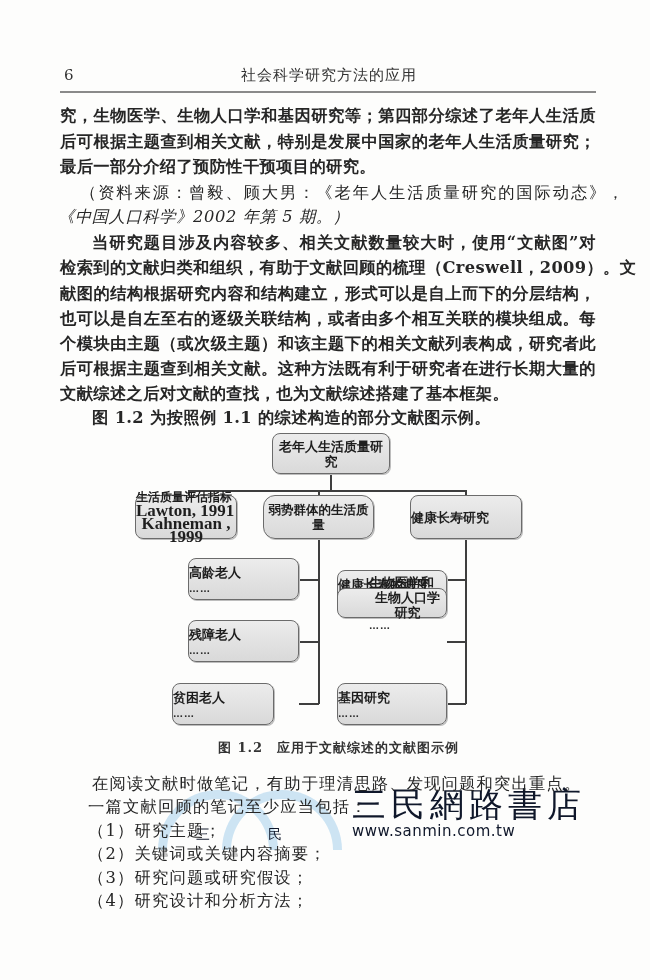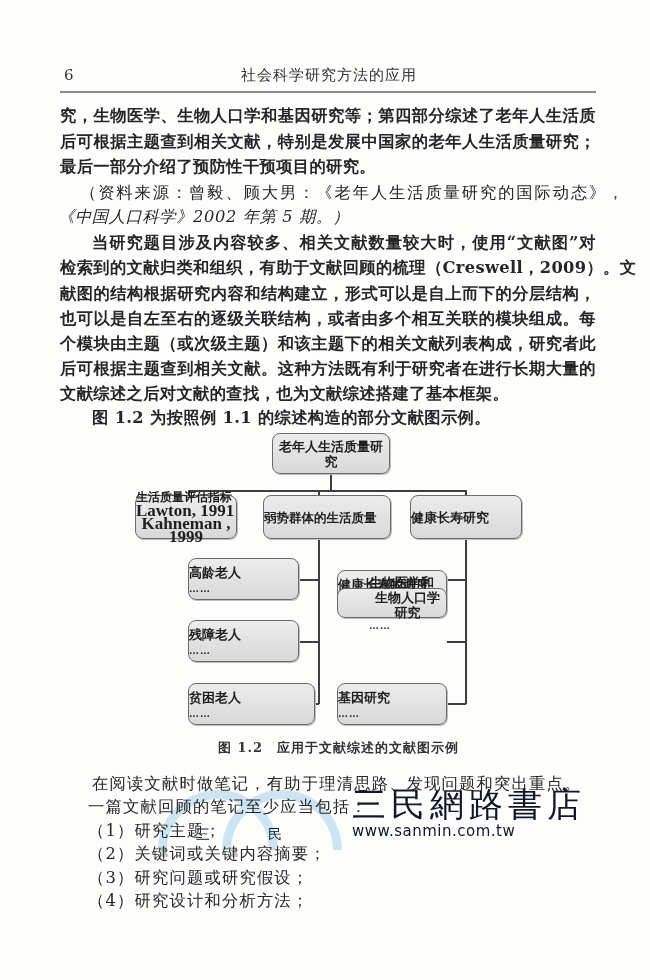--- a/index.html
+++ b/index.html
@@ -89,36 +89,36 @@
 
   <div class="box" style="left:272px;top:433px;width:118px;height:41px;">
     <span>老年人生活质量研究</span>
   </div>
 
   <div class="box" style="left:135px;top:495px;width:102px;height:44px;">
     <span class="sub" style="font-size:12px;">生活质量评估指标</span>
     <span class="sub" style="font-family:'Liberation Serif',serif;">Lawton, 1991</span>
     <span class="sub" style="font-family:'Liberation Serif',serif;">Kahneman , 1999</span>
   </div>
-  <div class="box" style="left:263px;top:495px;width:128px;height:44px;">
+  <div class="box" style="left:263px;top:495px;width:111px;height:44px;border-radius:12px;">
     <span style="font-size:12.5px;">弱势群体的生活质量</span>
   </div>
   <div class="box" style="left:410px;top:495px;width:112px;height:44px;">
     <span>健康长寿研究</span>
   </div>
 
   <div class="box" style="left:188px;top:558px;width:111px;height:42px;">
     <span>高龄老人</span>
     <span class="dots">……</span>
   </div>
   <div class="box" style="left:188px;top:620px;width:111px;height:42px;">
     <span>残障老人</span>
     <span class="dots">……</span>
   </div>
-  <div class="box" style="left:188px;top:683px;width:127px;height:42px;">
+  <div class="box" style="left:172px;top:683px;width:102px;height:42px;">
     <span>贫困老人</span>
     <span class="dots">……</span>
   </div>
 
   <div class="box" style="left:337px;top:558px;width:110px;height:42px;margin-top:12px;">
     <span>健康长寿的测度</span>
     <span class="dots">……</span>
   </div>
   <div class="box" style="left:337px;top:588px;width:110px;height:30px;padding-left:31px;">
     <span>生物医学和</span>

